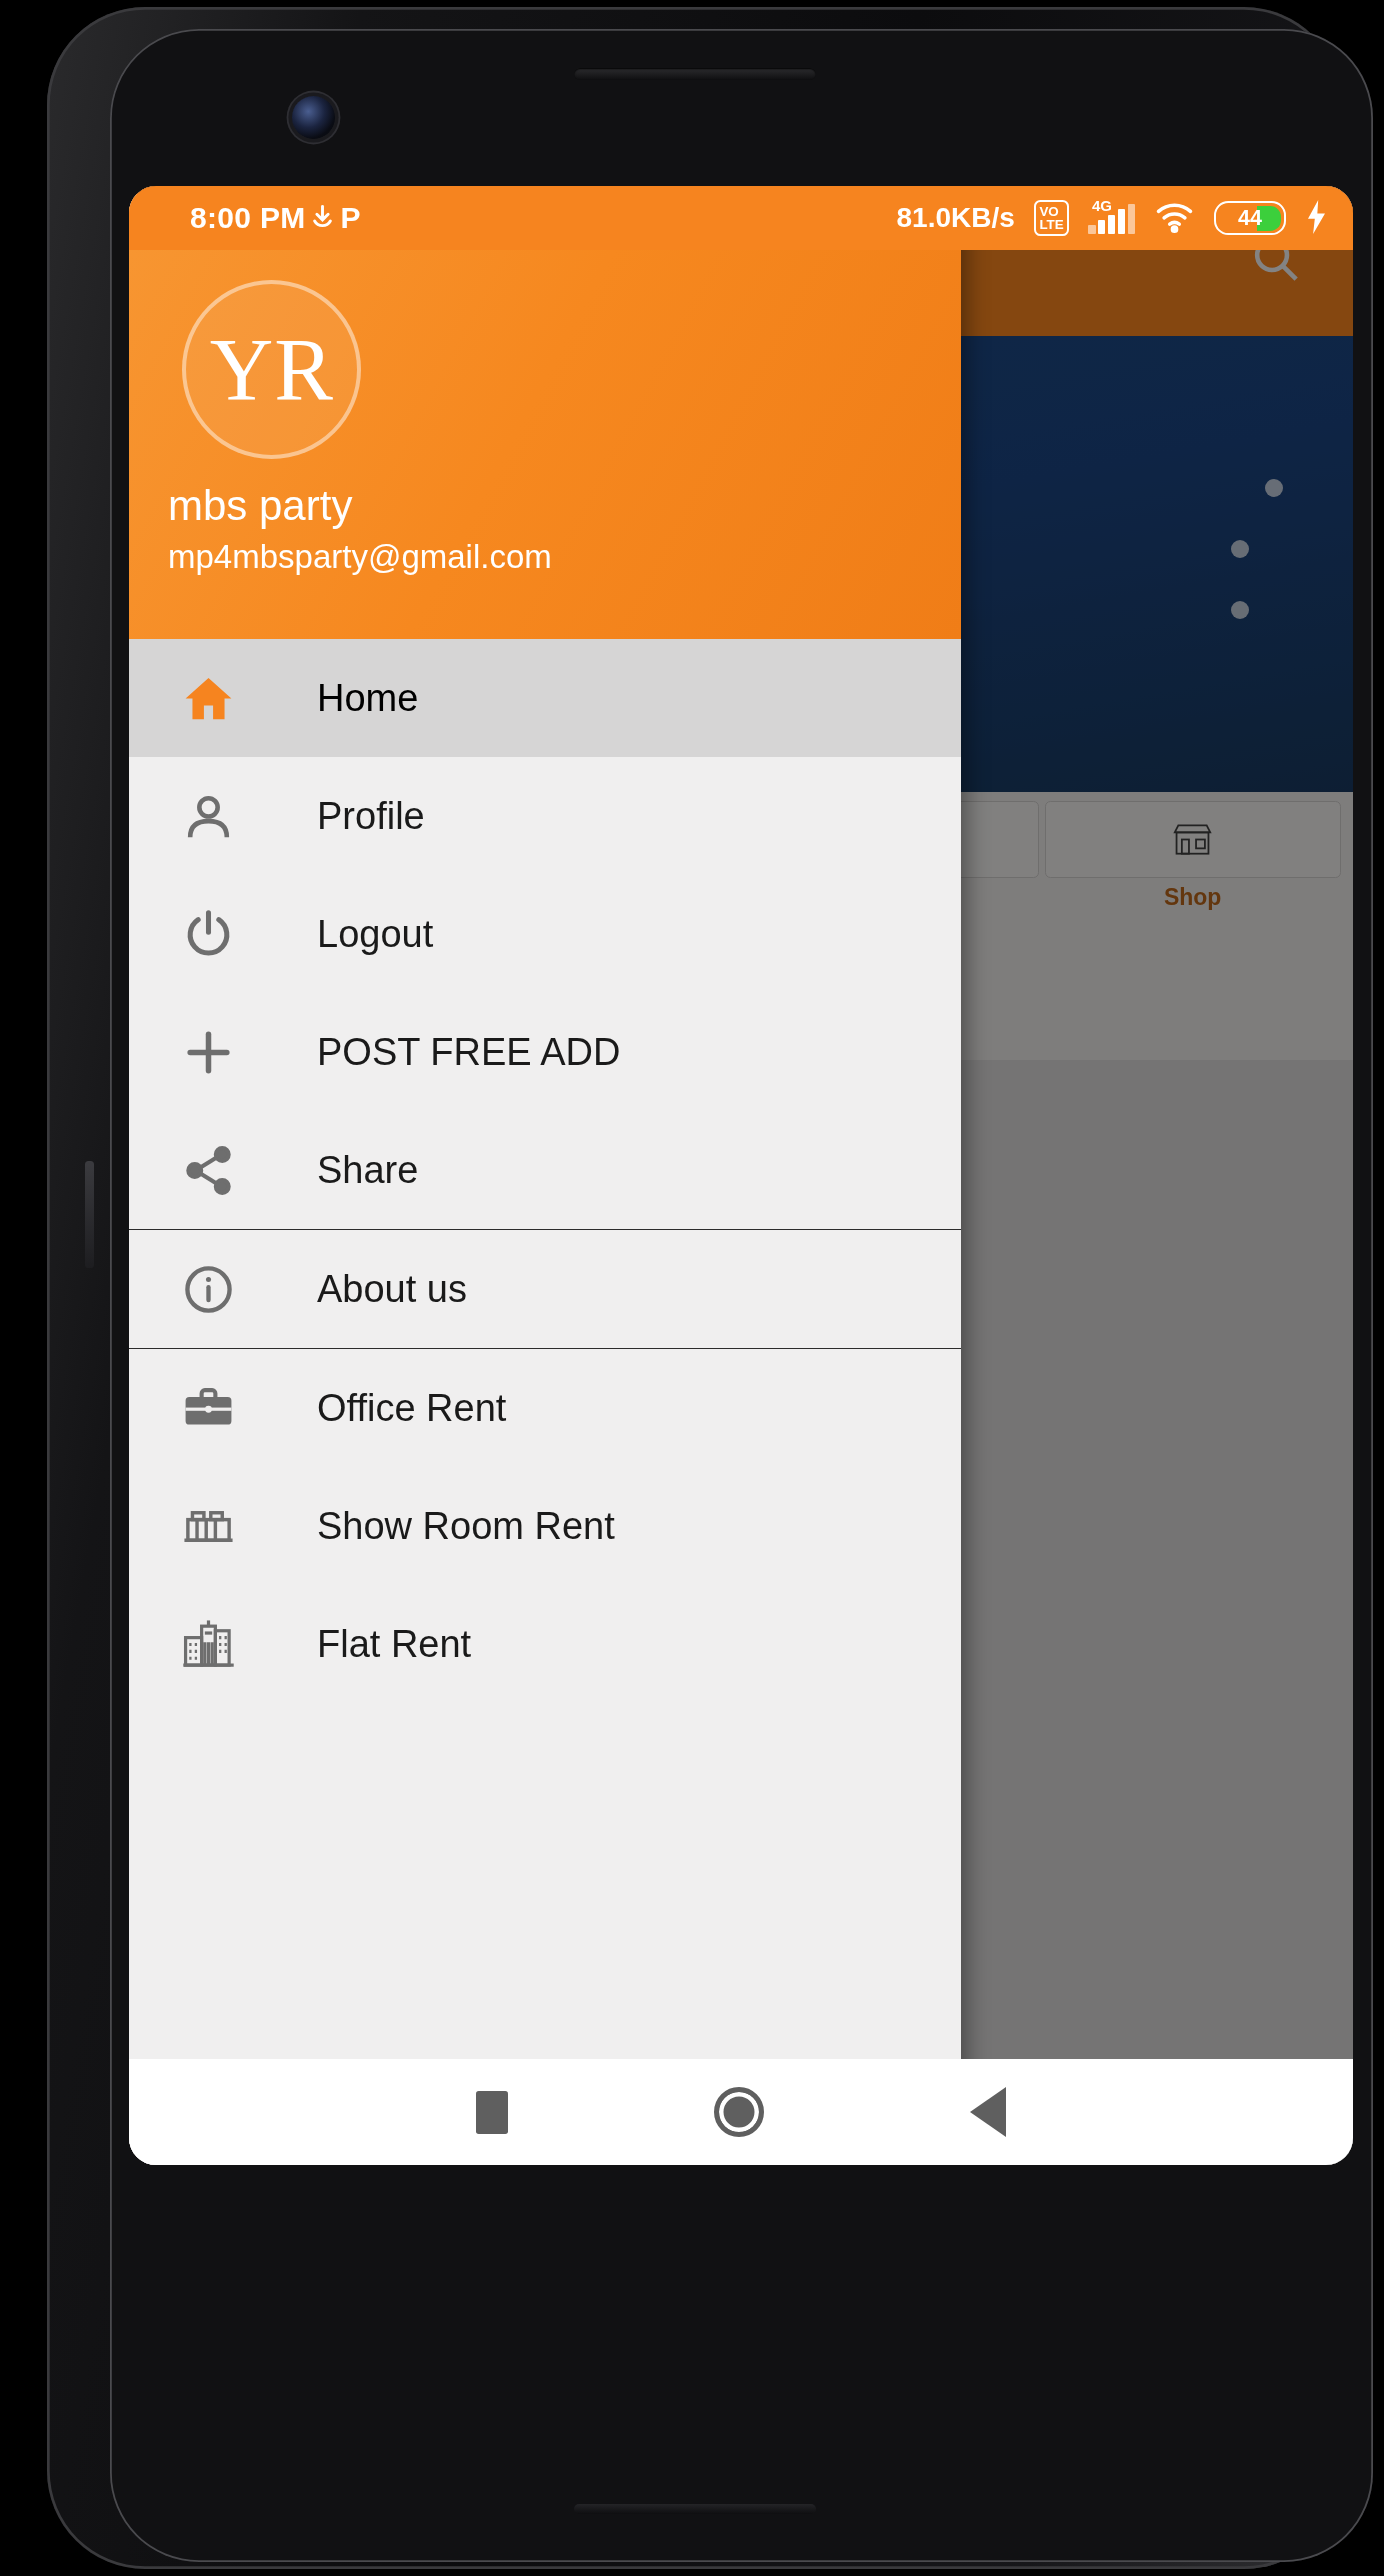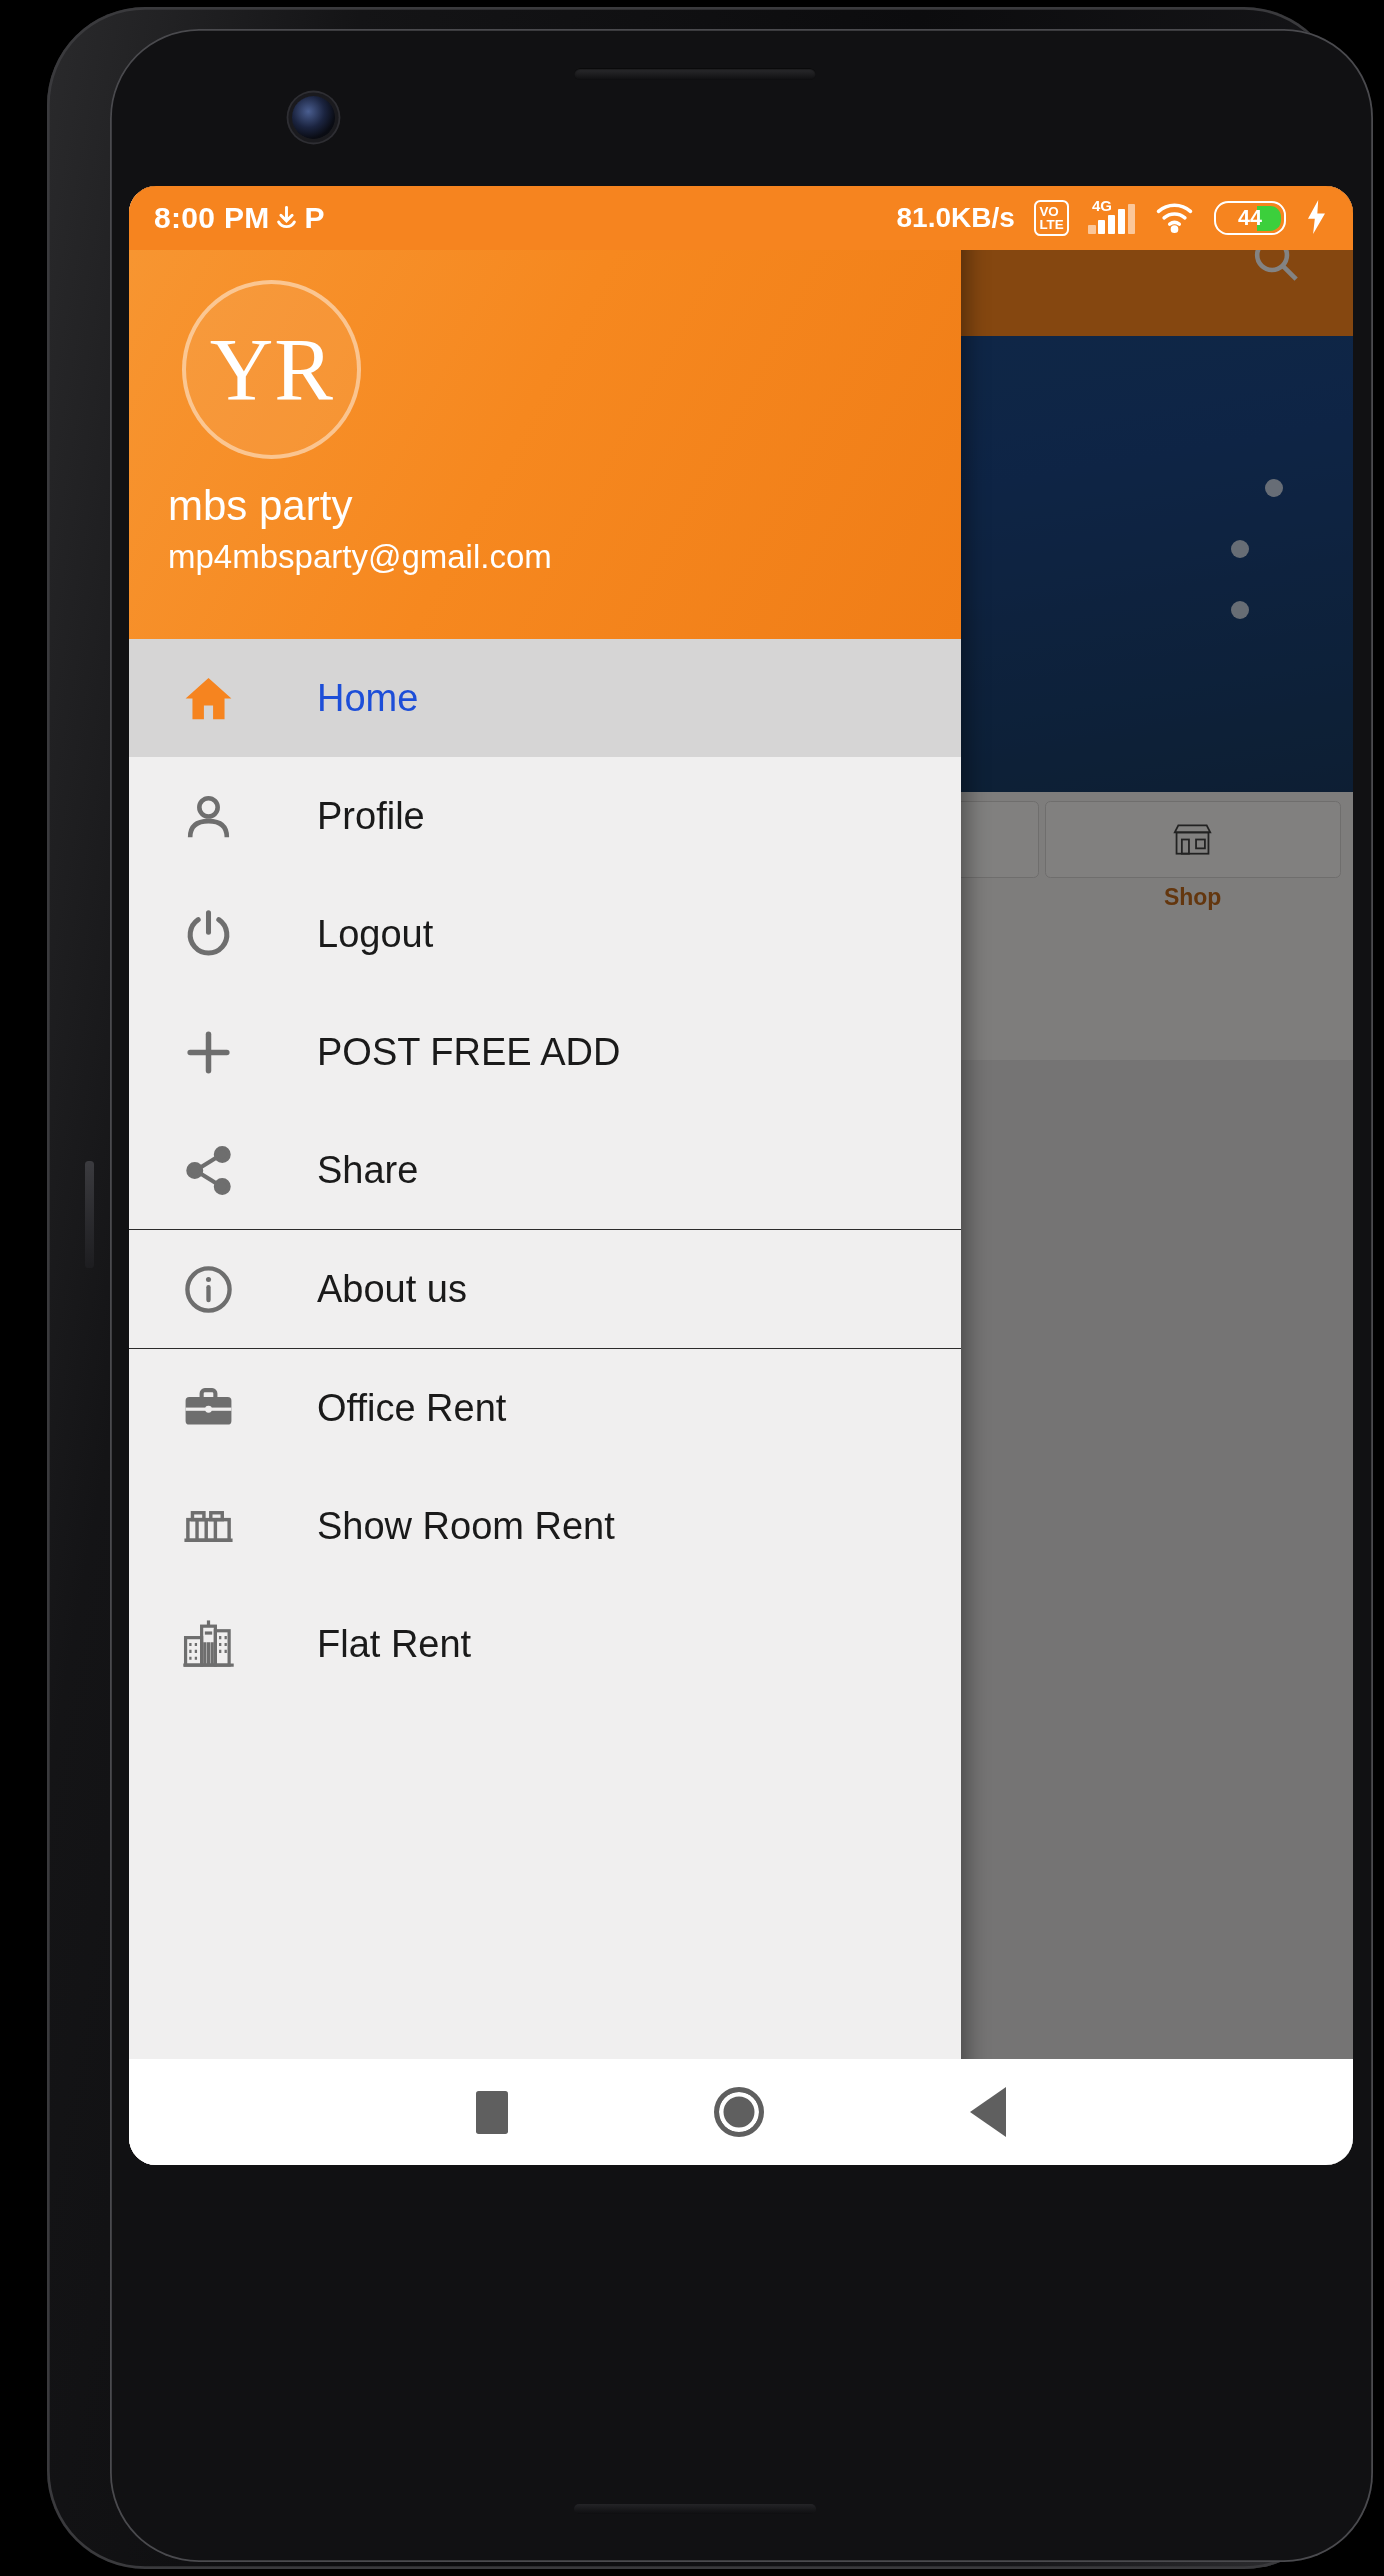--- a/index.html
+++ b/index.html
@@ -210,21 +210,21 @@
 
   
   #status-bar {
     position: absolute; left: 0; top: 0; right: 0; height: 64px;
     background: #f6841f;
     display: flex; align-items: center;
     padding: 0 25px;
     color: #fff;
     z-index: 40;
   }
-  #status-left { display: flex; align-items: flex-end; gap: 4px; }
+  #status-left { display: flex; align-items: center; gap: 4px; margin-left: 36px; }
   #status-time { font-size: 30px; font-weight: bold; letter-spacing: 0.3px; }
   #status-right { margin-left: auto; display: flex; align-items: center; gap: 19px; }
   #net-speed { font-size: 28px; font-weight: bold; }
   #volte-badge {
     border: 2.7px solid #fff; border-radius: 6.3px;
     font-size: 13.4px; font-weight: bold; line-height: 13.4px;
     padding: 2.7px 3.6px; text-align: left;
   }
   #signal-group { display: flex; align-items: flex-end; gap: 2.7px; height: 32px; position: relative; }
   #signal-4g {
@@ -286,21 +286,21 @@
     cursor: pointer;
   }
   .menu-item.active { background: #d6d5d5; }
   .menu-icon {
     width: 55px; height: 55px; flex: none;
     display: flex; align-items: center; justify-content: center;
   }
   .menu-label {
     margin-left: 81px; font-size: 38px; color: #1a1a1a;
   }
-  .menu-item.active .menu-label { color: #1d4ed8; }
+  .menu-item.active .menu-label { color: #000000; }
   .icon-svg { width: 100%; height: 100%; display: block; }
 
   
   #sysnav {
     position: absolute; left: 0; bottom: 0; right: 0; height: 106px;
     background: #fff;
     display: flex; align-items: center; justify-content: center;
     gap: 206px;
     z-index: 45;
   }

